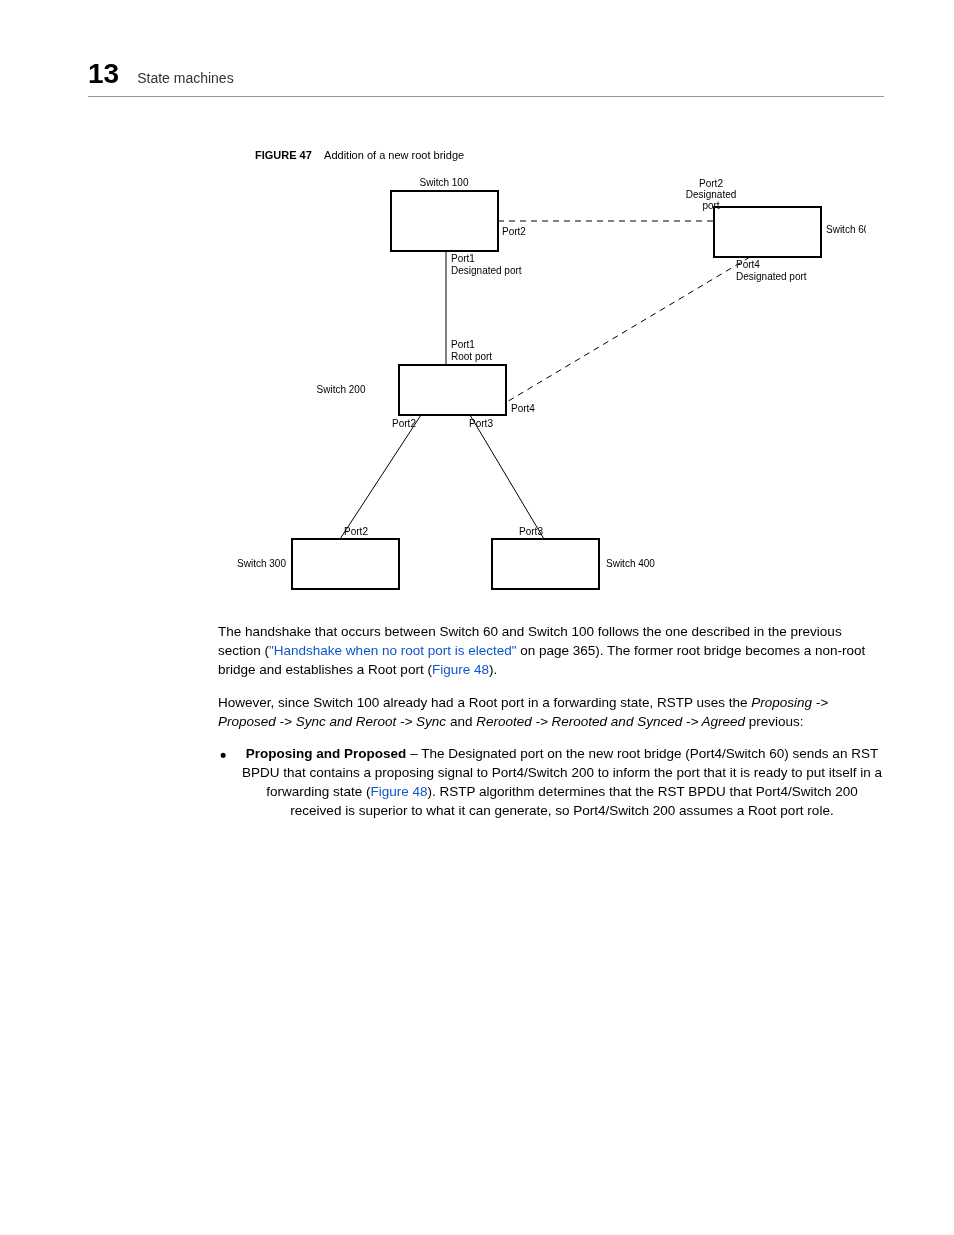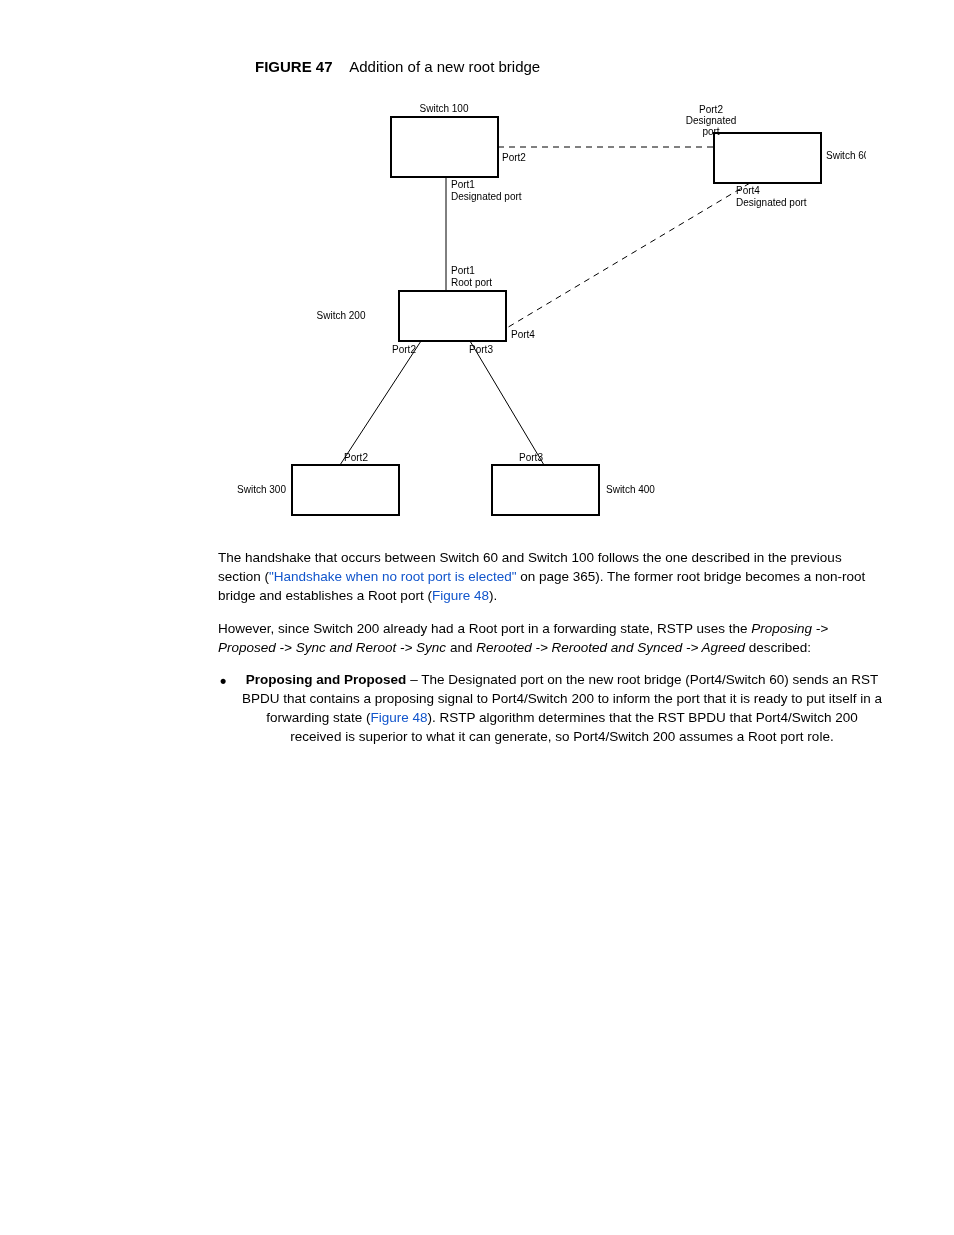--- a/index.html
+++ b/index.html
@@ -30,22 +30,22 @@
   }
   .sectiontitle {
     font-size: 14px;
     color: #333;
   }
   .content {
     margin-left: 130px;
     margin-right: 0;
   }
   .figcap {
-    font-size: 15px;
-    margin-bottom: 26px;
+    font-size: 11px;
+    margin-bottom: 14px;
     padding-left: 37px;
   }
   .figcap b { font-weight: bold; }
   .diagram {
     display: block;
     margin: 0 auto 18px auto;
   }
   .body-p {
     font-size: 13.5px;
     line-height: 1.4;
@@ -80,20 +80,24 @@
     font-family: Arial, Helvetica, sans-serif;
     font-size: 10px;
     fill: #000;
   }
 </style>
 </head>
 <body>
 
 <div class="page">
 
+  <div class="header">
+    <span class="chapnum">13</span>
+    <span class="sectiontitle">State machines</span>
+  </div>
 
   <div class="content">
 
     <div class="figcap">
       <b>FIGURE 47</b>&nbsp;&nbsp;&nbsp;&nbsp;<span>Addition of a new root bridge</span>
     </div>
 
     <svg class="diagram" width="630" height="430" viewBox="0 0 630 430">
 
       <line x1="262" y1="46" x2="478" y2="46" stroke="#000" stroke-width="1" stroke-dasharray="6,5"></line>
@@ -143,21 +147,21 @@
       <rect x="256" y="364" width="107" height="50" fill="#fff" stroke="#000" stroke-width="2"></rect>
       <text class="svg-label" x="370" y="392" text-anchor="start">Switch 400</text>
       <text class="svg-label" x="295" y="360" text-anchor="middle">Port3</text>
     </svg>
 
     <p class="body-p">
       <span>The handshake that occurs between Switch 60 and Switch 100 follows the one described in the previous section (</span><span class="link">"Handshake when no root port is elected"</span><span> on page 365). The former root bridge becomes a non-root bridge and establishes a Root port (</span><span class="link">Figure 48</span><span>).</span>
     </p>
 
     <p class="body-p">
-      <span>However, since Switch 200 already had a Root port in a forwarding state, RSTP uses the </span><span class="italic">Proposing -&gt; Proposed -&gt; Sync and Reroot -&gt; Sync</span><span> and </span><span class="italic">Rerooted -&gt; Rerooted and Synced -&gt; Agreed</span><span> described:</span>
+      <span>However, since Switch 100 already had a Root port in a forwarding state, RSTP uses the </span><span class="italic">Proposing -&gt; Proposed -&gt; Sync and Reroot -&gt; Sync</span><span> and </span><span class="italic">Rerooted -&gt; Rerooted and Synced -&gt; Agreed</span><span> previous:</span>
     </p>
 
     <ul class="bullets">
       <li>
         <b>Proposing and Proposed</b><span> – The Designated port on the new root bridge (Port4/Switch 60) sends an RST BPDU that contains a proposing signal to Port4/Switch 200 to inform the port that it is ready to put itself in a forwarding state (</span><span class="link">Figure 48</span><span>). RSTP algorithm determines that the RST BPDU that Port4/Switch 200 received is superior to what it can generate, so Port4/Switch 200 assumes a Root port role.</span>
       </li>
     </ul>
 
   </div>
 </div>

